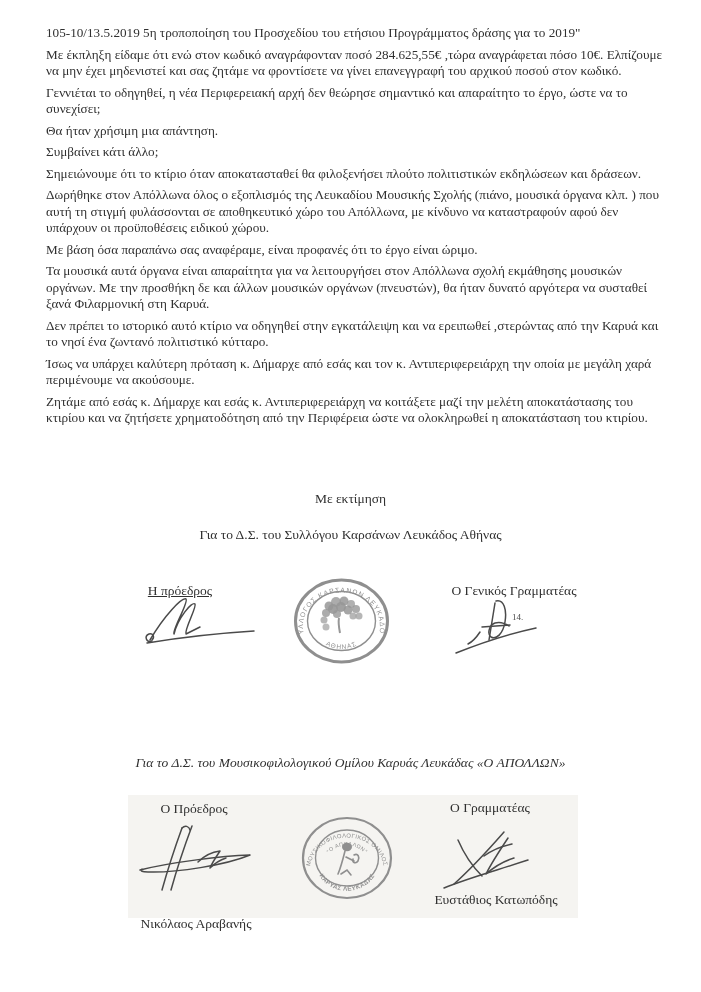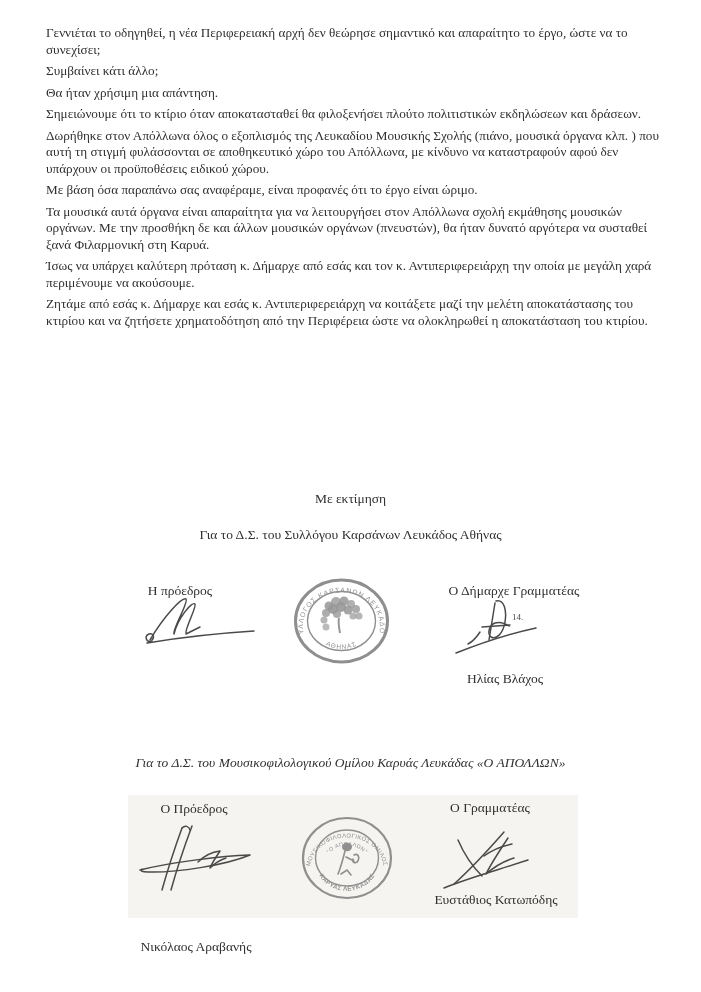--- a/index.html
+++ b/index.html
@@ -28,36 +28,39 @@
   .stamp-text{font-family:"Liberation Sans","DejaVu Sans",sans-serif;letter-spacing:1px;}
   .stamp-text-tight{font-family:"Liberation Sans","DejaVu Sans",sans-serif;letter-spacing:0.4px;}
   .note-text{font-family:"Liberation Serif",serif;}
 </style>
 </head>
 <body>
 
 <div class="page">
 
   <div class="body-text">
+    <p>105-10/13.5.2019 5η τροποποίηση του Προσχεδίου του ετήσιου Προγράμματος δράσης για το 2019"</p>
+    <p>Με έκπληξη είδαμε ότι ενώ στον κωδικό αναγράφονταν ποσό 284.625,55€  ,τώρα αναγράφεται πόσο 10€. Ελπίζουμε να μην έχει μηδενιστεί και σας ζητάμε να φροντίσετε να γίνει επανεγγραφή του αρχικού ποσού στον κωδικό.</p>
     <p>Γεννιέται το οδηγηθεί, η νέα  Περιφερειακή αρχή δεν θεώρησε σημαντικό και απαραίτητο το έργο, ώστε να το συνεχίσει;</p>
+    <p>Θα ήταν χρήσιμη μια απάντηση.</p>
     <p>Συμβαίνει κάτι άλλο;</p>
-    <p>Θα ήταν χρήσιμη μια απάντηση.</p>
     <p>Σημειώνουμε ότι το κτίριο  όταν αποκατασταθεί θα φιλοξενήσει πλούτο πολιτιστικών εκδηλώσεων και δράσεων.</p>
     <p>Δωρήθηκε στον Απόλλωνα όλος ο εξοπλισμός της Λευκαδίου Μουσικής Σχολής  (πιάνο, μουσικά όργανα κλπ. ) που αυτή τη στιγμή φυλάσσονται σε αποθηκευτικό χώρο του Απόλλωνα, με κίνδυνο να καταστραφούν αφού δεν υπάρχουν οι προϋποθέσεις ειδικού χώρου.</p>
     <p>Με βάση όσα παραπάνω σας αναφέραμε, είναι προφανές ότι το έργο είναι ώριμο.</p>
     <p>Τα μουσικά αυτά όργανα είναι απαραίτητα για να λειτουργήσει στον Απόλλωνα σχολή εκμάθησης μουσικών οργάνων. Με την προσθήκη δε και άλλων μουσικών οργάνων (πνευστών), θα ήταν δυνατό αργότερα να συσταθεί ξανά Φιλαρμονική στη Καρυά.</p>
+    <p>Δεν πρέπει το ιστορικό αυτό κτίριο να οδηγηθεί στην εγκατάλειψη και να ερειπωθεί ,στερώντας από την Καρυά και το νησί ένα ζωντανό πολιτιστικό κύτταρο.</p>
     <p>Ίσως να υπάρχει καλύτερη πρόταση κ. Δήμαρχε από εσάς και τον κ. Αντιπεριφερειάρχη την οποία με μεγάλη χαρά περιμένουμε να ακούσουμε.</p>
     <p>Ζητάμε από εσάς κ. Δήμαρχε και εσάς κ. Αντιπεριφερειάρχη να κοιτάξετε μαζί την μελέτη αποκατάστασης του κτιρίου και να ζητήσετε χρηματοδότηση από την Περιφέρεια ώστε να ολοκληρωθεί η αποκατάσταση του κτιρίου.</p>
   </div>
 
   <div class="center-line" style="top:491px;">Με εκτίμηση</div>
   <div class="center-line" style="top:527px;">Για το Δ.Σ. του Συλλόγου Καρσάνων Λευκάδος Αθήνας</div>
 
-  <div class="sig-label" style="left:100px;top:583px;width:160px;">Η πρόεδρος</div>
-  <div class="sig-label" style="left:424px;top:583px;width:180px;">Ο Δήμαρχε Γραμματέας</div>
+  <div class="sig-label" style="left:100px;top:583px;width:160px;text-decoration:underline;">Η πρόεδρος</div>
+  <div class="sig-label" style="left:424px;top:583px;width:180px;">Ο Γενικός Γραμματέας</div>
 
   <svg class="sig-svg" style="left:142px;top:594px;" width="114" height="52" viewBox="0 0 114 52">
     <g fill="none" stroke="#4a4a4a" stroke-width="1.5" stroke-linecap="round" stroke-linejoin="round">
       <path d="M10,47 c-6,2 -8,-5 -3,-7 c4,-1 6,3 3,6"></path>
       <path d="M8,46 C22,22 40,3 44,5 C47,8 30,36 32,40 C36,24 50,7 53,10 C55,13 42,36 44,40 L58,33"></path>
       <path d="M5,49 C35,44 80,39 112,37"></path>
     </g>
   </svg>
 
   <svg class="sig-svg" style="left:452px;top:598px;" width="88" height="58" viewBox="0 0 88 58">
@@ -96,21 +99,20 @@
       <circle cx="33" cy="49" r="3.5" opacity="0.65"></circle>
       <circle cx="40" cy="31" r="5" opacity="0.9"></circle>
       <circle cx="48" cy="29" r="5" opacity="0.9"></circle>
       <circle cx="55" cy="32" r="4.5" opacity="0.85"></circle>
       <circle cx="60" cy="38" r="3.5" opacity="0.7"></circle>
       <circle cx="44" cy="36" r="4" opacity="0.8"></circle>
       <path d="M47,55 C46,50 45,45 46,40" fill="none" stroke="#979797" stroke-width="2"></path>
     </g>
   </svg>
 
-  <div class="sig-label" style="left:415px;top:671px;width:180px;">Ηλίας Βλάχος</div>
 
   <div class="center-line" style="top:755px;font-style:italic;">Για το Δ.Σ. του Μουσικοφιλολογικού Ομίλου Καρυάς Λευκάδας «Ο ΑΠΟΛΛΩΝ»</div>
 
   <div class="scan-box"></div>
 
   <div class="sig-label" style="left:400px;top:800px;width:180px;">Ο Γραμματέας</div>
   <div class="sig-label" style="left:104px;top:801px;width:180px;">Ο Πρόεδρος</div>
 
   <svg class="sig-svg" style="left:136px;top:824px;" width="118" height="70" viewBox="0 0 118 70">
     <g fill="none" stroke="#4a4a4a" stroke-width="1.5" stroke-linecap="round" stroke-linejoin="round">
@@ -153,16 +155,16 @@
       <ellipse cx="46" cy="31" rx="5" ry="4.2" fill="#8f8f8f"></ellipse>
       <g fill="none" stroke="#8f8f8f" stroke-width="1.6" stroke-linecap="round">
         <path d="M44,35 C42,43 40,51 37,58"></path>
         <path d="M45,41 L53,45"></path>
         <path d="M53,39 C57,37 59,41 57,45 C55,48 51,47 52,43"></path>
         <path d="M40,58 L46,54 L50,59"></path>
       </g>
     </g>
   </svg>
 
-  <div class="sig-label" style="left:106px;top:939px;width:180px;">Νικόλαος Αραβανής</div>
+  <div class="sig-label" style="left:106px;top:916px;width:180px;">Νικόλαος Αραβανής</div>
   <div class="sig-label" style="left:406px;top:892px;width:180px;">Ευστάθιος Κατωπόδης</div>
 
 </div>
 
 </body></html>

